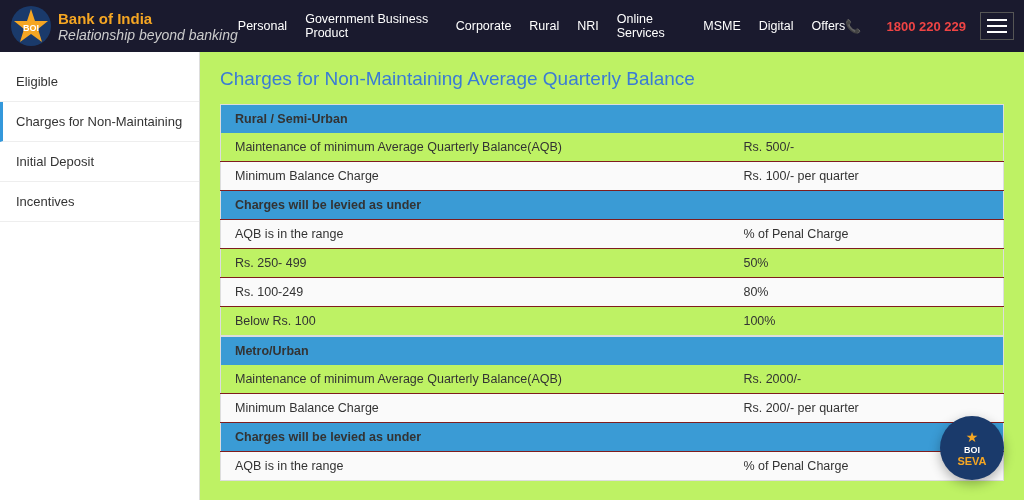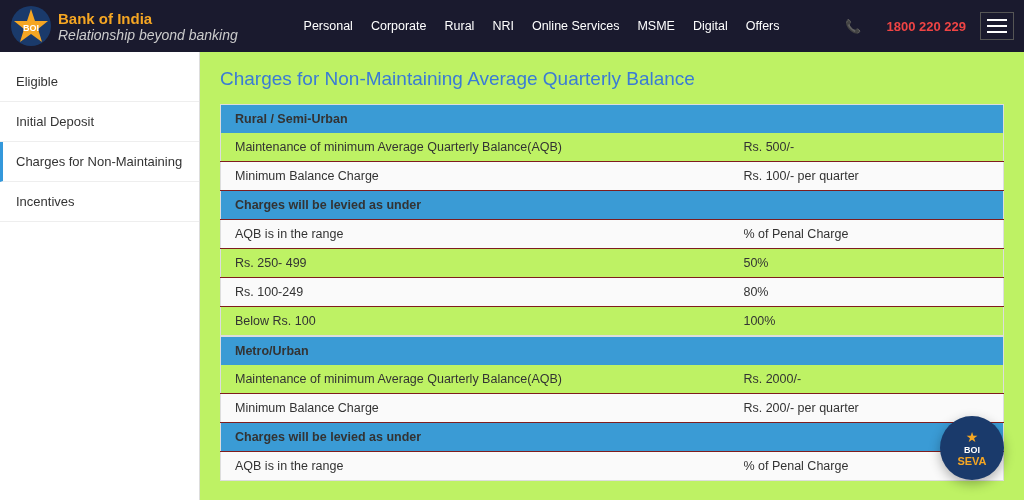--- a/index.html
+++ b/index.html
@@ -36,21 +36,20 @@
     .logo-text-block .tagline {
       font-size: 14px;
       color: #ccc;
       font-style: italic;
     }
     nav {
       display: flex;
       align-items: center;
       gap: 18px;
       flex: 1;
-      justify-content: center;
     }
     nav a {
       color: white;
       text-decoration: none;
       font-size: 12.5px;
       cursor: pointer;
     }
     .header-right {
       display: flex;
       align-items: center;
@@ -201,20 +200,21 @@
         <text x="21" y="26" text-anchor="middle" fill="white" font-size="9" font-weight="bold">BOI</text>
       </svg>
     </div>
     <div class="logo-text-block">
       <div class="bank-name">Bank of India</div>
       <div class="tagline">Relationship beyond banking</div>
     </div>
   </div>
   <nav>
     <a>Personal</a>
+    <a>Government Business Product</a>
     <a>Corporate</a>
     <a>Rural</a>
     <a>NRI</a>
     <a>Online Services</a>
     <a>MSME</a>
     <a>Digital</a>
     <a>Offers</a>
   </nav>
   <div class="header-right">
     <span>📞</span>
@@ -226,25 +226,25 @@
     </div>
   </div>
 </div>
 
 <div class="layout">
 
   <div class="sidebar">
     <div class="sidebar-item">
       <span>Eligible</span>
     </div>
+    <div class="sidebar-item active">
+      <span>Charges for Non-Maintaining</span>
+    </div>
     <div class="sidebar-item">
       <span>Initial Deposit</span>
-    </div>
-    <div class="sidebar-item active">
-      <span>Charges for Non-Maintaining</span>
     </div>
     <div class="sidebar-item">
       <span>Incentives</span>
     </div>
   </div>
 
   <div class="main-content">
     <h2 class="page-heading">Charges for Non-Maintaining Average Quarterly Balance</h2>
 
     <table class="section-table">

